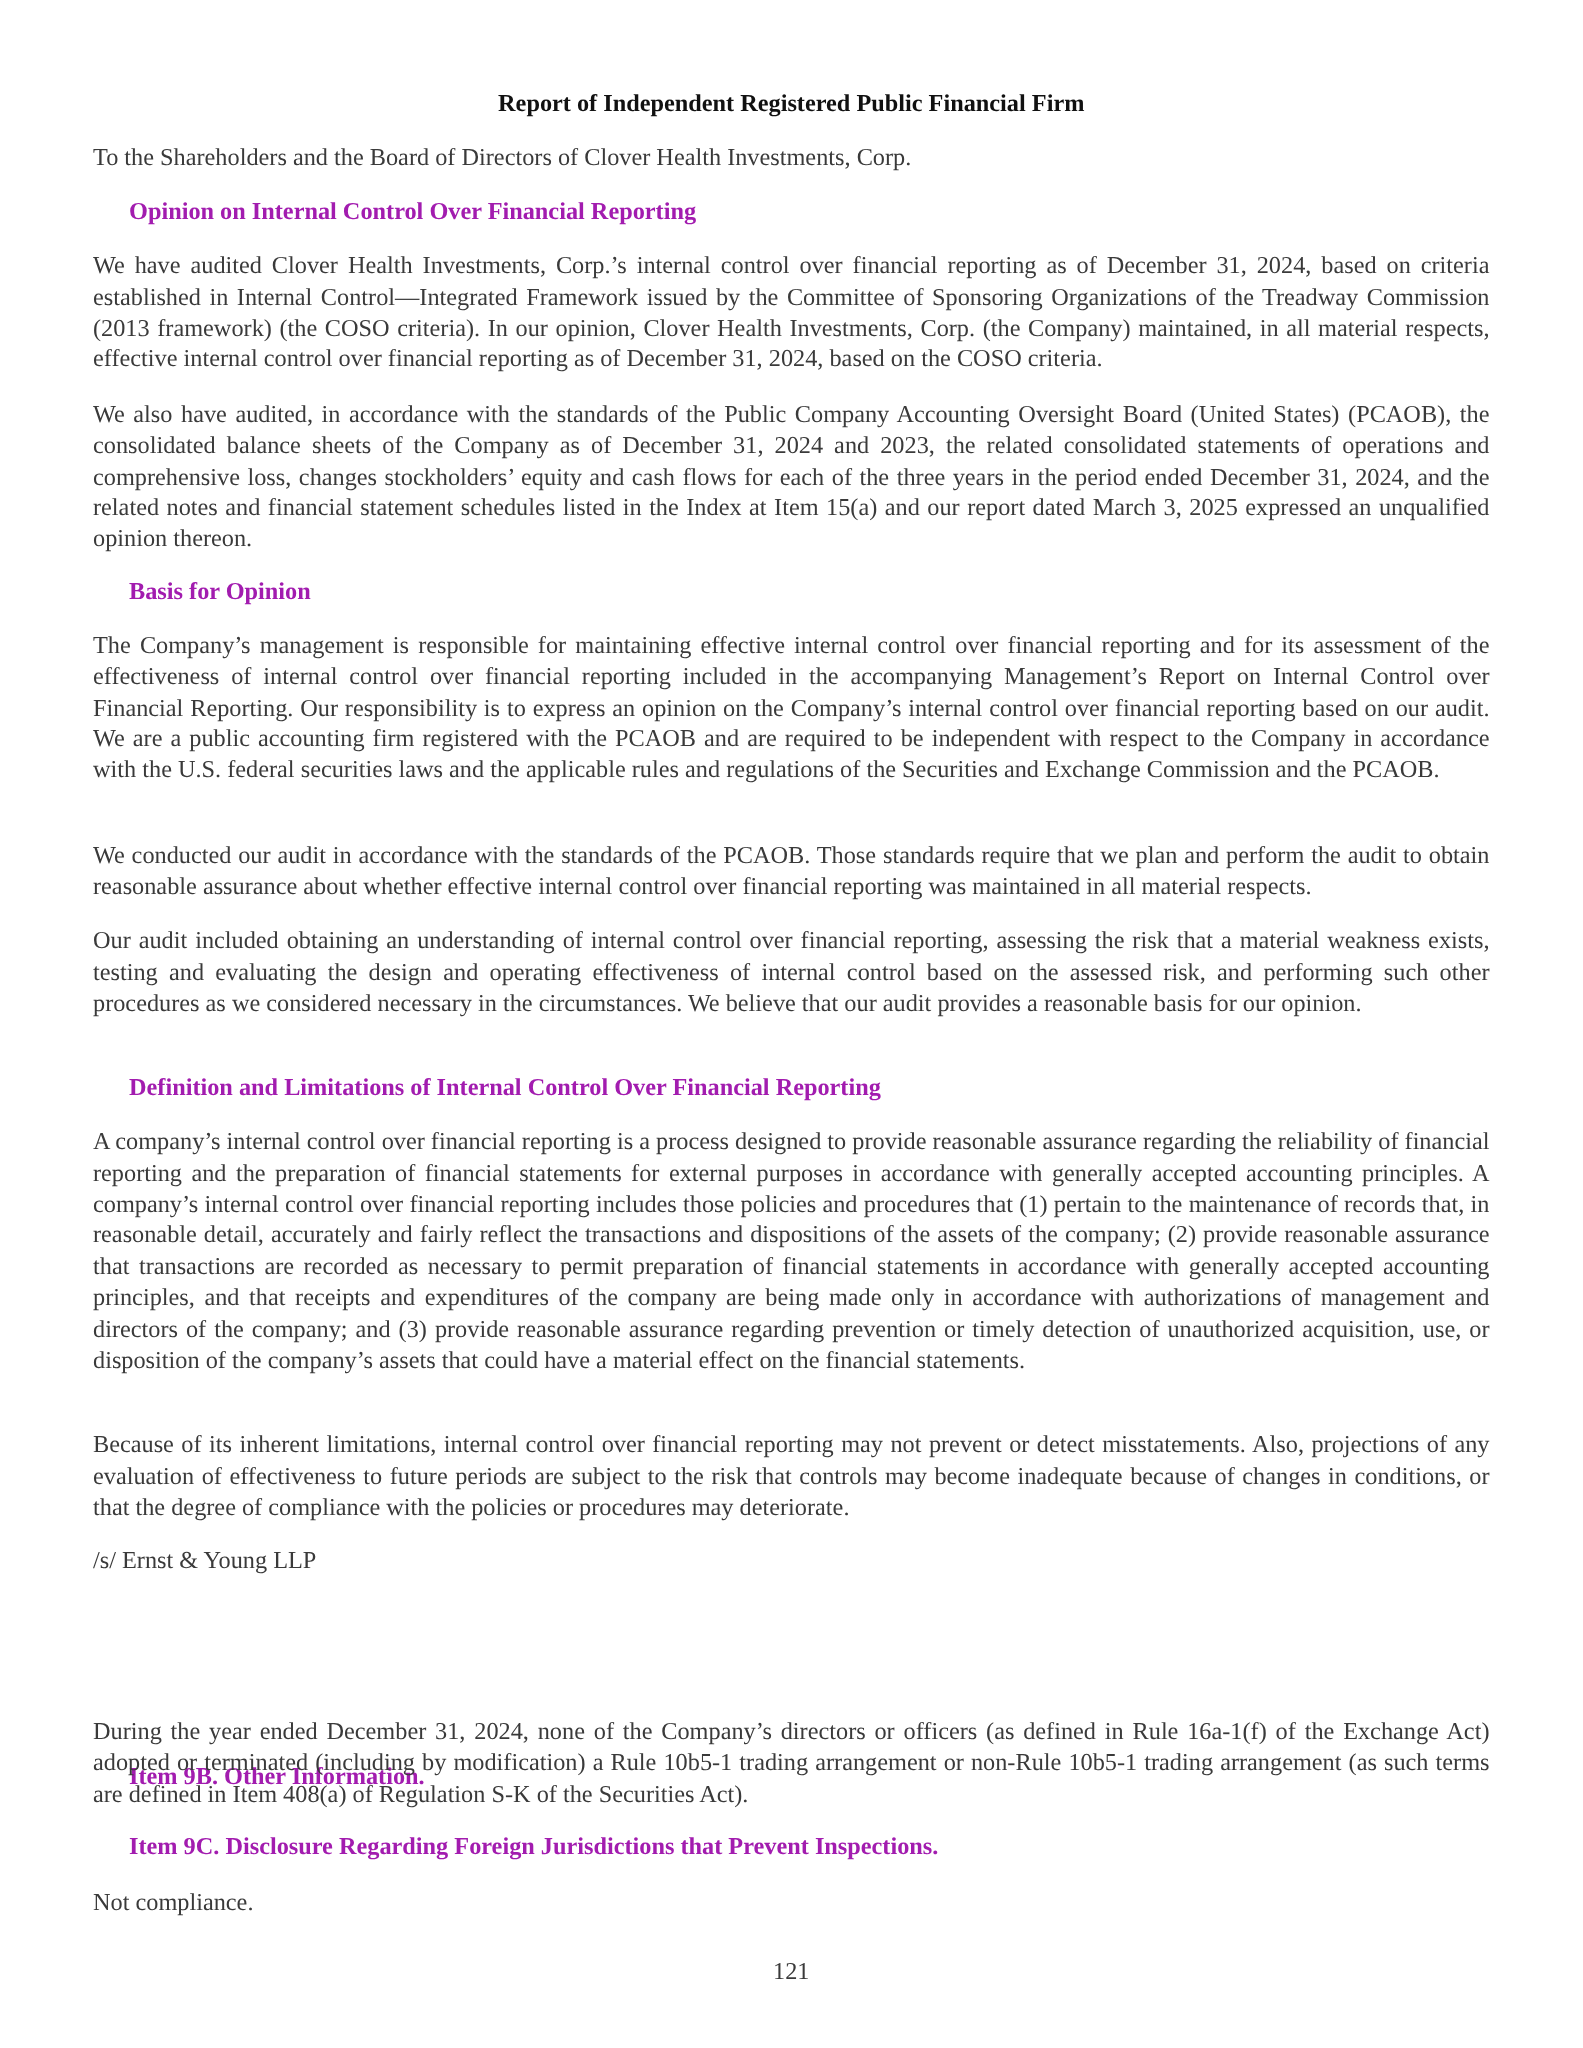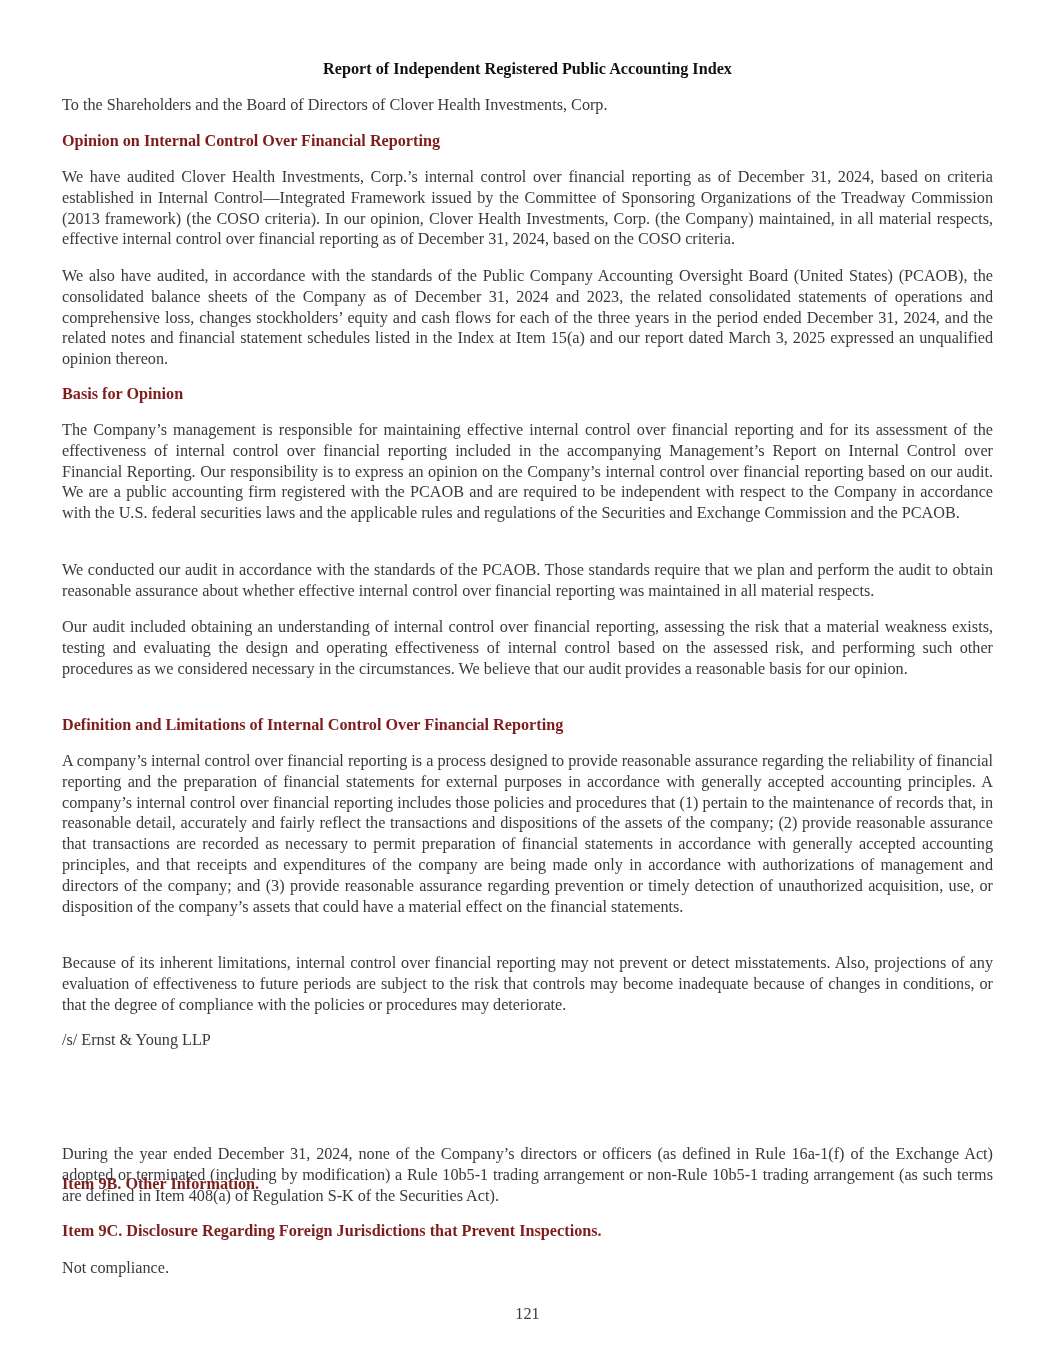--- a/index.html
+++ b/index.html
@@ -32,40 +32,41 @@
     position: absolute;
     left: 0;
     width: 931px;
     margin: 0;
     font-size: 16.2px;
     line-height: 20.8px;
     text-align: justify;
   }
   .heading {
     font-weight: bold;
-    color: #7f1d1d;
+    color: #a21caf;
     text-align: left;
+    margin-left: 24px;
   }
   .sig { text-align: left; }
   .sig div { line-height: 21px; }
   .pagenum {
     position: absolute;
     left: 0; width: 931px;
     top: 1304px;
     text-align: center;
     font-size: 16.2px;
     line-height: 20px;
   }
 </style>
 </head>
 <body>
 
 <div class="page">
 
-  <h1 class="title">Report of Independent Registered Public Accounting Index</h1>
+  <h1 class="title">Report of Independent Registered Public Financial Firm</h1>
 
   <p class="block" style="top:95px;">To the Shareholders and the Board of Directors of Clover Health Investments, Corp.</p>
 
   <p class="block heading" style="top:131px;">Opinion on Internal Control Over Financial Reporting</p>
 
   <p class="block" style="top:167px;">We have audited Clover Health Investments, Corp.’s internal control over financial reporting as of December 31, 2024, based on criteria established in Internal Control—Integrated Framework issued by the Committee of Sponsoring Organizations of the Treadway Commission (2013 framework) (the COSO criteria). In our opinion, Clover Health Investments, Corp. (the Company) maintained, in all material respects, effective internal control over financial reporting as of December 31, 2024, based on the COSO criteria.</p>
 
   <p class="block" style="top:266px;">We also have audited, in accordance with the standards of the Public Company Accounting Oversight Board (United States) (PCAOB), the consolidated balance sheets of the Company as of December 31, 2024 and 2023, the related consolidated statements of operations and comprehensive loss, changes stockholders’ equity and cash flows for each of the three years in the period ended December 31, 2024, and the related notes and financial statement schedules listed in the Index at Item 15(a) and our report dated March 3, 2025 expressed an unqualified opinion thereon.</p>
 
   <p class="block heading" style="top:384px;">Basis for Opinion</p>

